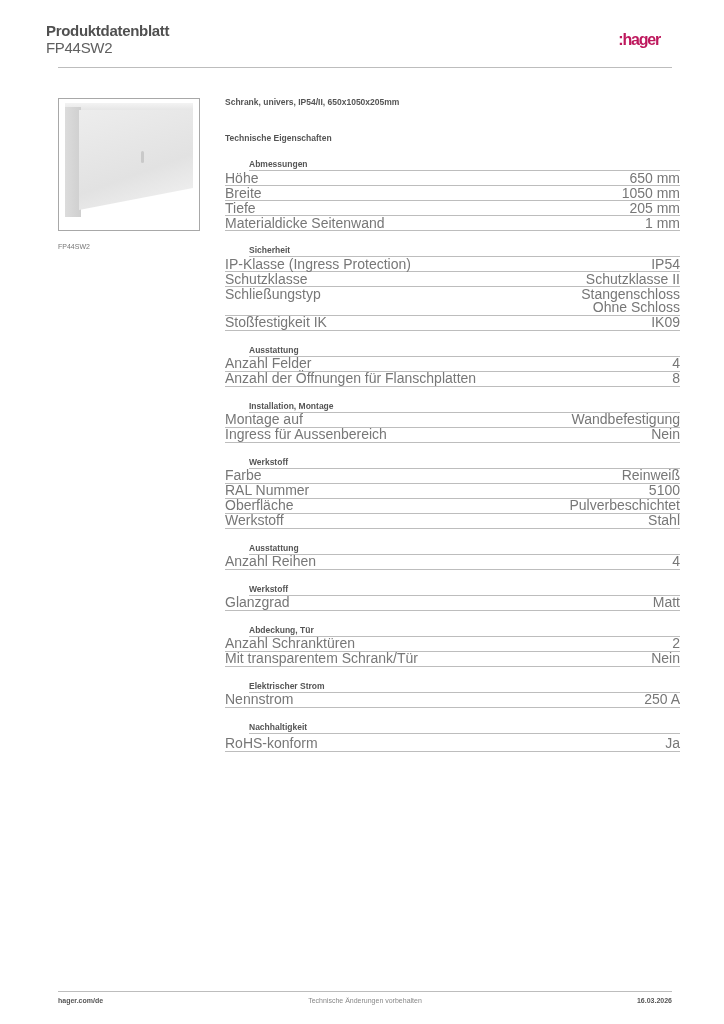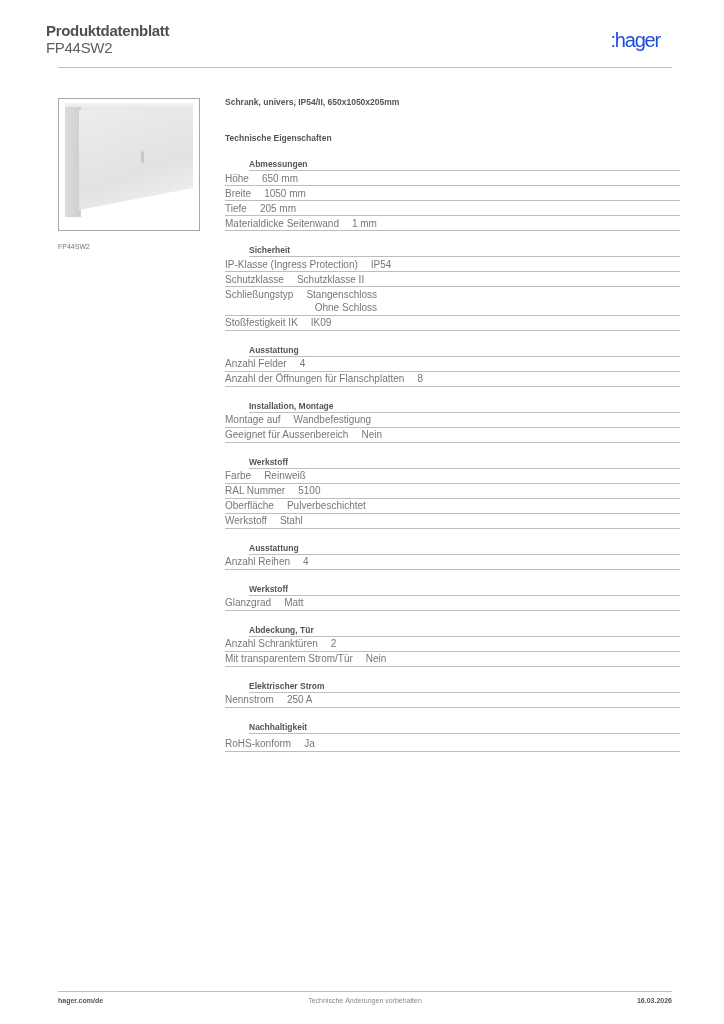--- a/index.html
+++ b/index.html
@@ -2,38 +2,38 @@
 <html><head>
   <meta charset="utf-8">
   <style>
     * { margin: 0; padding: 0; box-sizing: border-box; }
     html, body { width: 724px; height: 1024px; background: #ffffff; overflow: hidden; }
     body { position: relative; font-family: "Liberation Sans", sans-serif; color: #555; }
 
     .header { position: absolute; left: 46px; top: 22px; width: 614px; height: 48px; }
     .doc-title { font-size: 15px; font-weight: bold; color: #505050; letter-spacing: -0.3px; line-height: 17px; }
     .doc-code { font-size: 15px; color: #606060; letter-spacing: -0.3px; line-height: 17px; }
-    .logo { position: absolute; right: 0; top: 5px; font-size: 20px; font-weight: normal; color: #1d4ed8; letter-spacing: -1.2px; line-height: 26px; }
+    .logo { position: absolute; right: 0; top: 5px; font-size: 16px; font-weight: bold; color: #be185d; letter-spacing: -1.2px; line-height: 26px; }
     .header-rule { position: absolute; left: 58px; top: 67px; width: 614px; height: 1px; background: #bdbdbd; }
 
     .product-image { position: absolute; left: 58px; top: 98px; width: 142px; height: 133px; border: 1px solid #a8a8a8; background: #fff; overflow: hidden; }
     .cab { position: absolute; }
     .cab-top { left: 6px; top: 4px; width: 128px; height: 8px; background: linear-gradient(#f3f3f3, #e4e4e4); }
     .cab-side { left: 6px; top: 8px; width: 16px; height: 110px; background: linear-gradient(90deg,#dcdcdc,#cfcfcf); }
     .cab-front { left: 20px; top: 11px; width: 114px; height: 100px; background: linear-gradient(160deg,#ededed 0%,#e2e2e2 60%,#f4f4f4 100%); clip-path: polygon(0 0,100% 0,100% 78%,0 100%); }
     .cab-handle { left: 82px; top: 52px; width: 3px; height: 12px; border-radius: 2px; background: #c9c9c9; }
     .image-caption { position: absolute; left: 58px; top: 243px; font-size: 7px; color: #777; }
 
     .content { position: absolute; left: 225px; top: 96px; width: 455px; }
     .product-desc { font-size: 8.5px; font-weight: bold; color: #555; height: 13px; line-height: 12px; }
     .tech-title { font-size: 8.5px; font-weight: bold; color: #555; margin-top: 23px; height: 13px; line-height: 12px; }
 
     .section { margin-top: 13px; }
     .section-title { font-size: 8.5px; font-weight: bold; color: #555; height: 13px; line-height: 13px; border-bottom: 1px solid #bdbdbd; margin-left: 24px; }
-    .row { display: flex; border-bottom: 1px solid #bdbdbd; font-size: 10px; color: #777; line-height: 13.5px; padding-top: 0.5px; gap: 13px; }
+    .row { display: flex; justify-content: space-between; border-bottom: 1px solid #bdbdbd; font-size: 14px; color: #777; line-height: 13.5px; padding-top: 0.5px; gap: 13px; }
     .row .value { text-align: right; }
 
     .footer-rule { position: absolute; left: 58px; top: 991px; width: 614px; height: 1px; background: #bdbdbd; }
     .footer { position: absolute; left: 58px; top: 997px; width: 614px; height: 12px; font-size: 7px; }
     .footer-left { position: absolute; left: 0; font-weight: bold; color: #555; }
     .footer-center { position: absolute; left: 0; right: 0; text-align: center; color: #888; }
     .footer-right { position: absolute; right: 0; font-weight: bold; color: #555; }
   </style>
 </head>
 <body>
@@ -112,21 +112,21 @@
       </div>
   </div>
 
   <div class="section">
     <div class="section-title">Installation, Montage</div>
     <div class="row">
         <span>Montage auf</span>
         <span class="value">Wandbefestigung</span>
       </div>
     <div class="row">
-        <span>Geeignet für Aussenbereich</span>
+        <span>Ingress für Aussenbereich</span>
         <span class="value">Nein</span>
       </div>
   </div>
 
   <div class="section">
     <div class="section-title">Werkstoff</div>
     <div class="row">
         <span>Farbe</span>
         <span class="value">Reinweiß</span>
       </div>
@@ -160,21 +160,21 @@
       </div>
   </div>
 
   <div class="section">
     <div class="section-title">Abdeckung, Tür</div>
     <div class="row">
         <span>Anzahl Schranktüren</span>
         <span class="value">2</span>
       </div>
     <div class="row">
-        <span>Mit transparentem Strom/Tür</span>
+        <span>Mit transparentem Schrank/Tür</span>
         <span class="value">Nein</span>
       </div>
   </div>
 
   <div class="section">
     <div class="section-title">Elektrischer Strom</div>
     <div class="row">
         <span>Nennstrom</span>
         <span class="value">250 A</span>
       </div>

